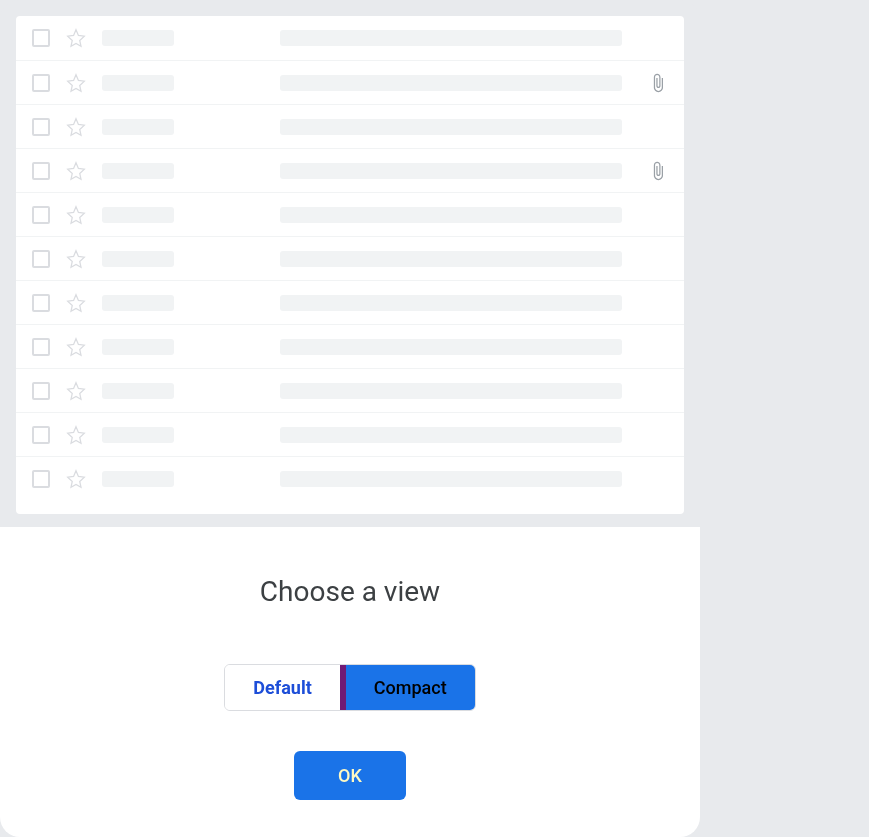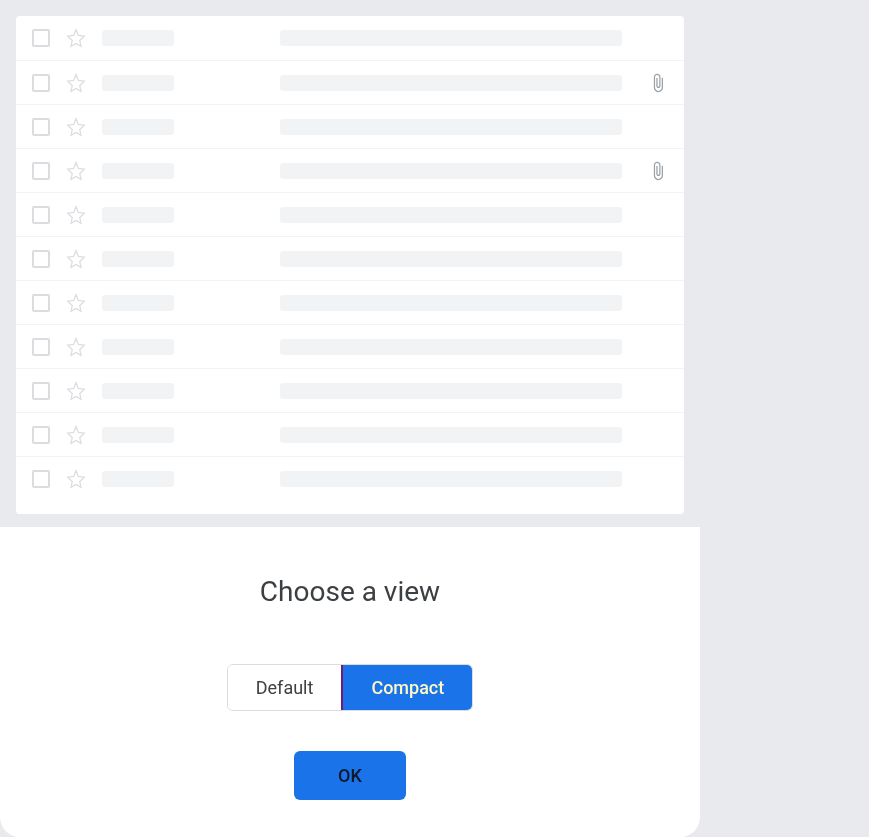--- a/index.html
+++ b/index.html
@@ -142,42 +142,43 @@
       display: flex;
       border: 1px solid #dadce0;
       border-radius: 6px;
       overflow: hidden;
       margin-bottom: 40px;
     }
     
     .segment {
       padding: 12px 28px;
       font-size: 18px;
-      color: #404040;
+      color: #1d4ed8;
       background: #fff;
       border: none;
       cursor: pointer;
-      border-right: 2px solid #701a75;
+      border-right: 6px solid #701a75;
       font-family: inherit;
+      font-weight: bold;
     }
     
     .segment:last-child {
       border-right: none;
     }
     
     .segment.active {
       background: #1a73e8;
-      color: #fef9c3;
+      color: #000000;
       font-weight: 500;
     }
     
     .ok-button {
       padding: 14px 44px;
       background: #1a73e8;
-      color: #0f172a;
+      color: #fef9c3;
       border: none;
       border-radius: 6px;
       font-size: 18px;
       font-weight: 500;
       cursor: pointer;
       font-family: inherit;
     }
   </style>
 </head>
 <body>

